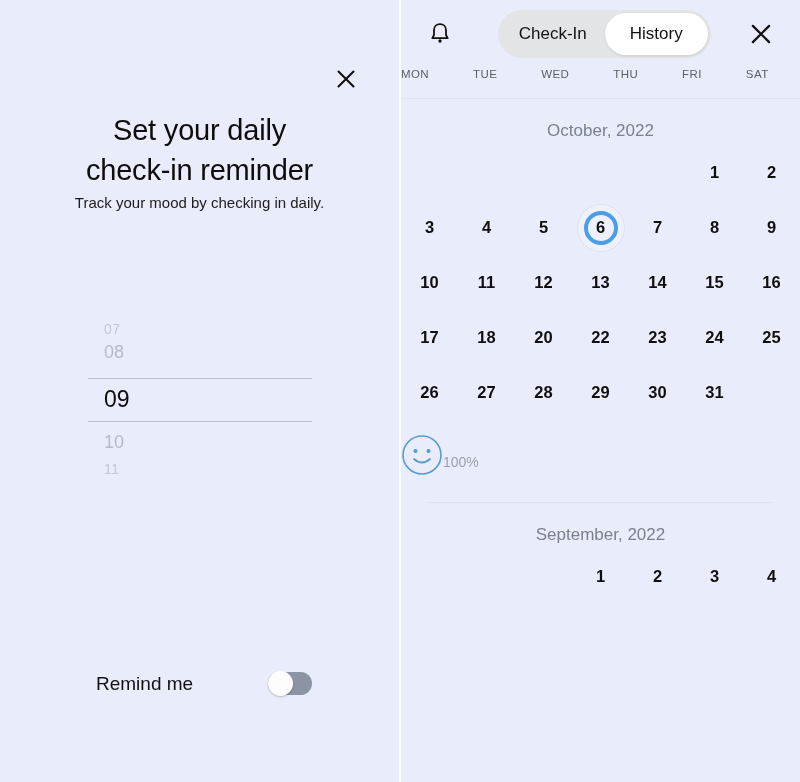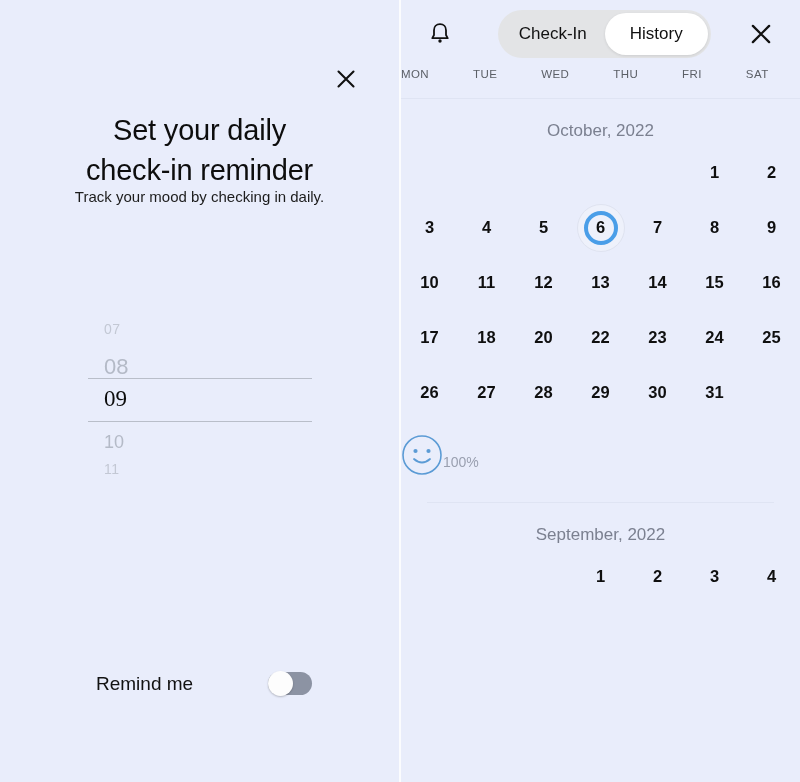--- a/index.html
+++ b/index.html
@@ -56,21 +56,21 @@
     text-align: center;
     font-size: 29px;
     line-height: 40px;
     color: #0d0d0d;
     font-weight: 400;
     letter-spacing: -0.2px;
   }
   .left-sub {
     position: absolute;
     left: 0;
-    top: 188px;
+    top: 194px;
     width: 399px;
     text-align: center;
     font-size: 15px;
     color: #1c1c1c;
     font-weight: 400;
   }
 
   
   .timepicker {
     position: absolute;
@@ -104,29 +104,28 @@
     box-sizing: border-box;
     font-weight: 400;
   }
   .tp-far {
     font-size: 14px;
     color: #c3c8d4;
     top: 3px;
     letter-spacing: 0.5px;
   }
   .tp-near {
-    font-size: 22px;
+    font-size: 18px;
     color: #b4bac7;
-    top: 36px;
+    top: 24px;
   }
   .tp-sel {
     font-size: 23px;
     color: #0d0d0d;
     top: 68px;
-    font-family: Liberation Serif, serif;
   }
   .tp-near2 {
     font-size: 18px;
     color: #b4bac7;
     top: 114px;
   }
   .tp-far2 {
     font-size: 14px;
     color: #c3c8d4;
     top: 143px;

